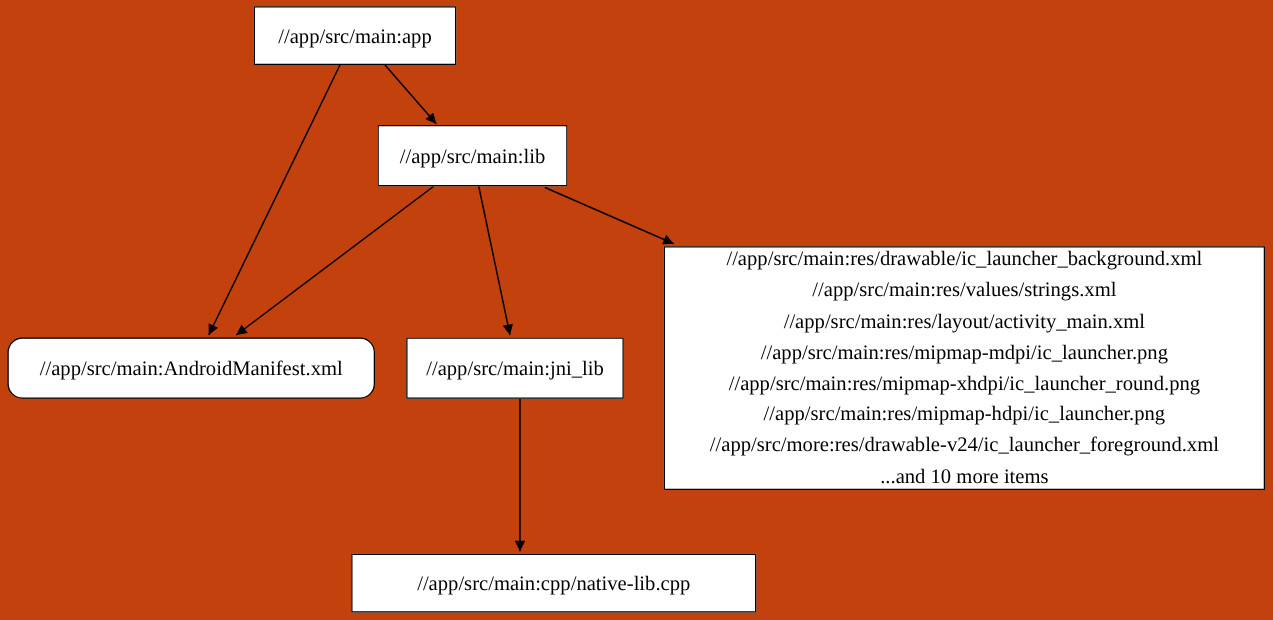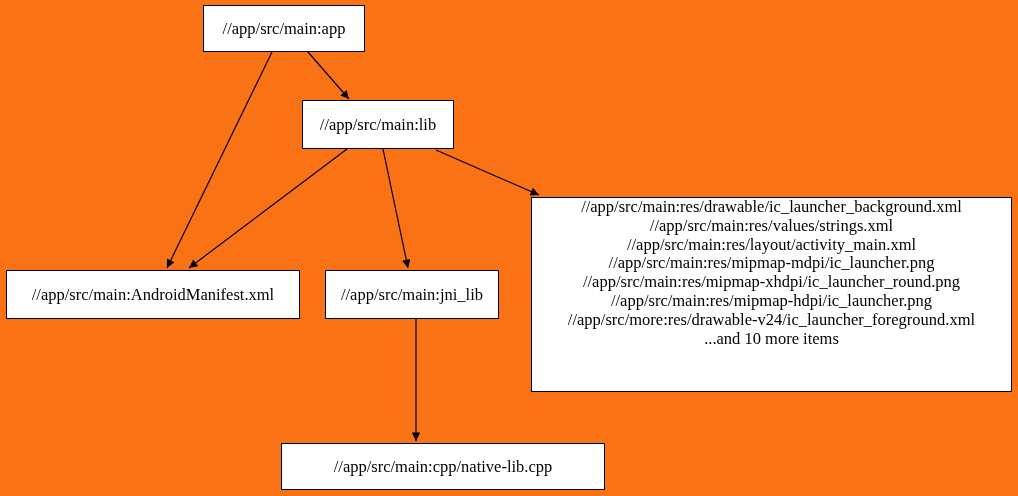--- a/index.html
+++ b/index.html
@@ -8,21 +8,21 @@
     background: #ffffff;
     width: 1018px;
     height: 496px;
     overflow: hidden;
     font-family: "Liberation Serif", "DejaVu Serif", serif;
   }
   .canvas {
     position: relative;
     width: 1018px;
     height: 496px;
-    background: #f97316;
+    background: #c2410c;
   }
   .edges {
     position: absolute;
     left: 0;
     top: 0;
     width: 1018px;
     height: 496px;
     pointer-events: none;
   }
   .node {
@@ -33,27 +33,27 @@
     color: #000000;
     display: flex;
     align-items: center;
     justify-content: center;
     font-size: 16.5px;
     white-space: nowrap;
     text-align: center;
   }
   .node-app      { left: 203px; top: 5px;   width: 162px; height: 47px; }
   .node-lib      { left: 302px; top: 100px; width: 152px; height: 49px; }
-  .node-manifest { left: 6px;   top: 270px; width: 294px; height: 49px; }
+  .node-manifest { left: 6px;   top: 270px; width: 294px; height: 49px; border-radius: 12px; }
   .node-jni      { left: 325px; top: 270px; width: 174px; height: 49px; justify-content: center; }
   .node-native   { left: 281px; top: 443px; width: 324px; height: 47px; }
   .node-resources {
     left: 531px; top: 197px; width: 481px; height: 195px;
     flex-direction: column;
-    justify-content: flex-start;
+    justify-content: space-between;
     line-height: 18.8px;
   }
   .res-line { width: 100%; text-align: center; }
   .edge-line { stroke: #000000; stroke-width: 1.2; fill: none; }
 </style>
 </head>
 <body>
 
 <div class="canvas">
 

